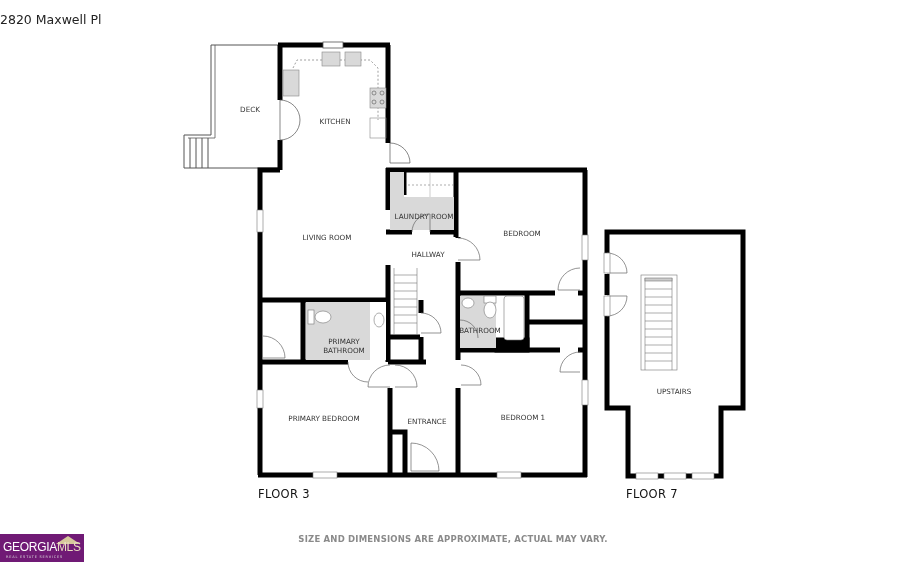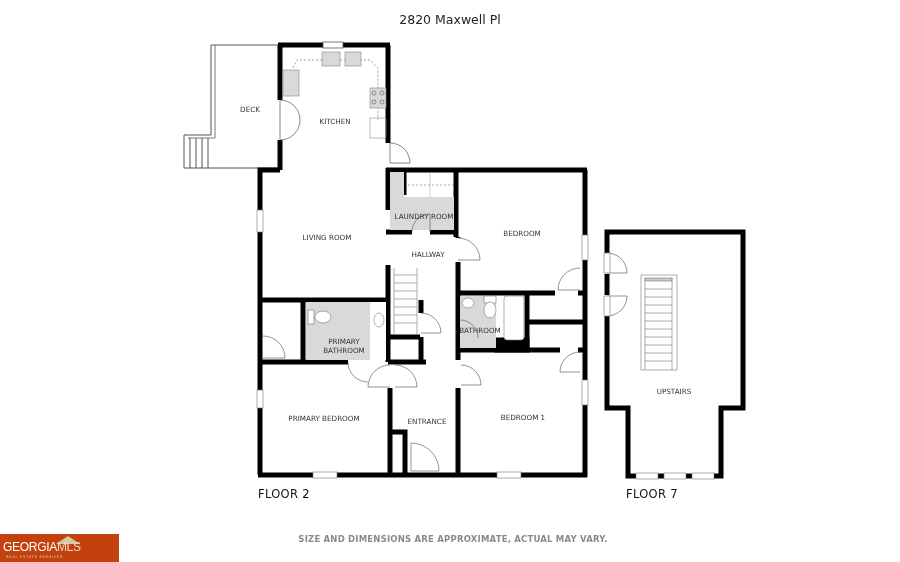--- a/index.html
+++ b/index.html
@@ -1,22 +1,22 @@
 <!DOCTYPE html>
 <html><head>
 <meta charset="utf-8">
 <style>
   html, body { margin: 0; padding: 0; background: #ffffff; }
   body { width: 900px; height: 562px; position: relative; overflow: hidden; font-family: "DejaVu Sans", sans-serif; }
-  .title { position: absolute; top: 12px; left: 0; width: 900px; text-align: center; font-size: 12.5px; color: #222; }
+  .title { position: absolute; top: 12px; left: 0; width: 900px; text-align: left; font-size: 12.5px; color: #222; }
   .plan { position: absolute; left: 0; top: 0; }
   .room-label { font-family: "DejaVu Sans", sans-serif; font-size: 7.2px; fill: #333; text-anchor: middle; }
   .floor-label { position: absolute; font-size: 11.5px; color: #111; letter-spacing: 0.3px; }
   .disclaimer { position: absolute; top: 534px; left: 0; width: 906px; text-align: center; font-size: 8.5px; font-weight: bold; color: #8a8a8a; letter-spacing: 0.2px; }
-  .logo { position: absolute; left: 0; top: 534px; width: 84px; height: 28px; background: #c2410c; padding-left: 35px; }
+  .logo { position: absolute; left: 0; top: 534px; width: 84px; height: 28px; background: #701a75; }
   .logo .brand { position: absolute; left: 3px; top: 6px; font-size: 12px; color: #fff; letter-spacing: -0.3px; font-family: "Liberation Sans", sans-serif; }
   .logo .brand .mls { color: #e8dcc0; }
   .logo .sub { position: absolute; left: 6px; top: 21px; font-size: 3.5px; color: #ddd; letter-spacing: 0.8px; }
   .logo .roof { position: absolute; left: 56px; top: 2px; width: 0; height: 0; border-left: 12px solid transparent; border-right: 12px solid transparent; border-bottom: 8px solid #d6c79c; }
 </style>
 </head>
 <body>
 
 <div class="title">2820 Maxwell Pl</div>
 
@@ -214,21 +214,21 @@
       <line x1="645" y1="329" x2="672" y2="329"></line>
       <line x1="645" y1="337" x2="672" y2="337"></line>
       <line x1="645" y1="345" x2="672" y2="345"></line>
       <line x1="645" y1="353" x2="672" y2="353"></line>
       <line x1="645" y1="361" x2="672" y2="361"></line>
     </g>
     <text class="room-label" x="674" y="394" stroke="none">UPSTAIRS</text>
   </g>
 </svg>
 
-<div class="floor-label" style="left:258px; top:487px;">FLOOR 2</div>
+<div class="floor-label" style="left:258px; top:487px;">FLOOR 3</div>
 <div class="floor-label" style="left:626px; top:487px;">FLOOR 7</div>
 
 <div class="disclaimer">SIZE AND DIMENSIONS ARE APPROXIMATE, ACTUAL MAY VARY.</div>
 
 <div class="logo">
   <div class="roof"></div>
   <div class="brand"><span>GEORGIA</span><span class="mls">MLS</span></div>
   <div class="sub">REAL ESTATE SERVICES</div>
 </div>
 

